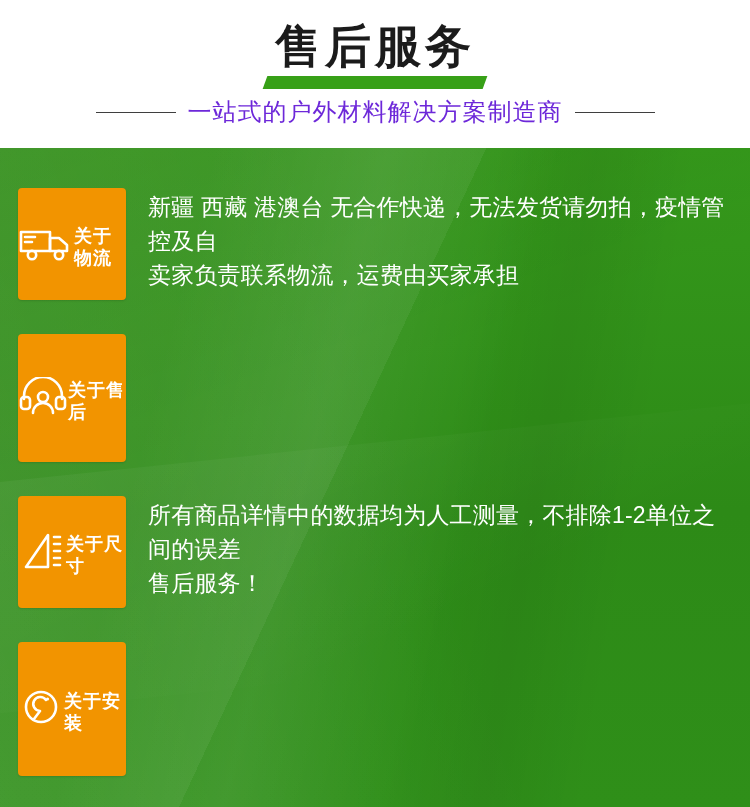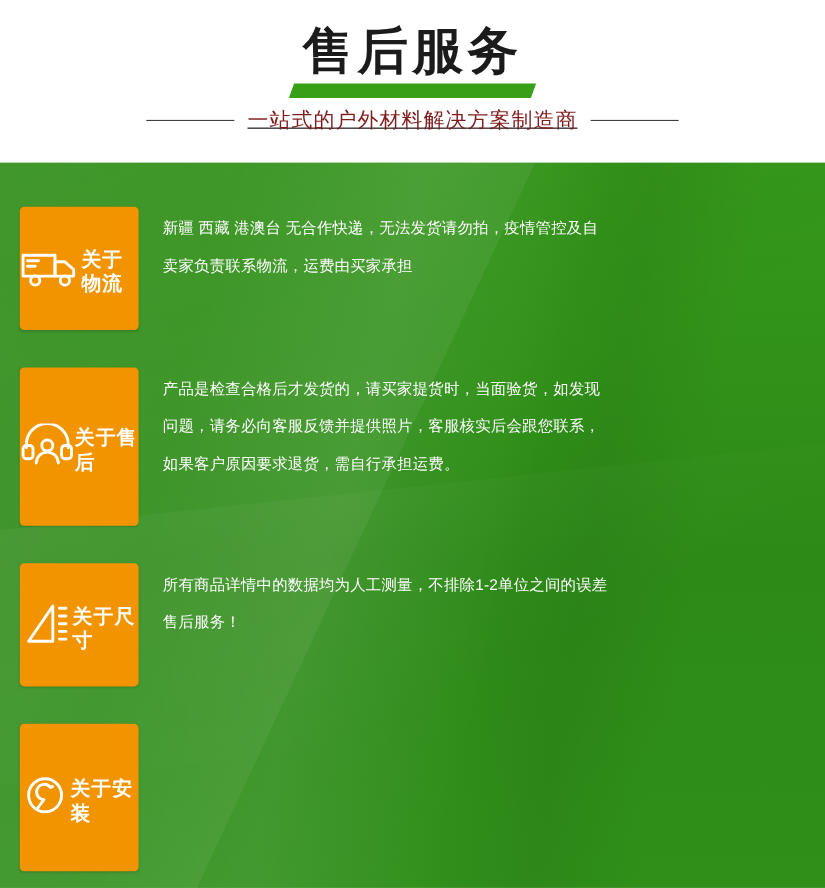--- a/index.html
+++ b/index.html
@@ -21,21 +21,20 @@
   }
 
   
   .header {
     position: relative;
     height: 148px;
     background: #ffffff;
     text-align: center;
     box-sizing: border-box;
     padding-top: 18px;
-    text-decoration: underline;
   }
   .header-title {
     font-size: 46px;
     font-weight: bold;
     color: #1b1b1b;
     letter-spacing: 4px;
     line-height: 56px;
     position: relative;
     display: inline-block;
     z-index: 2;
@@ -57,22 +56,22 @@
     align-items: center;
     justify-content: center;
     gap: 12px;
   }
   .sub-line {
     width: 80px;
     height: 1px;
     background: #3f3f3f;
   }
   .header-sub {
-    font-size: 19px;
-    color: #7f1d1d;
+    font-size: 24px;
+    color: #6d28d9;
     letter-spacing: 1px;
     white-space: nowrap;
   }
 
   
   .green-body {
     position: relative;
     height: 659px;
     background: #2f8c18;
     background-image:
@@ -143,28 +142,28 @@
     font-size: 18px;
     font-weight: bold;
     letter-spacing: 1px;
     line-height: 22px;
   }
 
   .row-text {
     flex: 1 1 auto;
     margin-left: 22px;
     color: #ffffff;
-    font-size: 14px;
+    font-size: 23px;
     line-height: 34px;
     letter-spacing: 0.2px;
     padding-top: 2px;
   }
   .row-text p { margin: 0; }
 
-  .row-2 .badge { height: 144px; align-items: center; }
+  .row-2 .badge { height: 128px; align-items: center; }
   .row-4 .badge { height: 134px; }
 </style>
 </head>
 <body>
 
 <div class="page">
 
   <div class="header">
     <div style="position:relative; display:inline-block;">
       <div class="title-underline"></div>
@@ -209,25 +208,20 @@
             <svg width="50" height="42" viewBox="0 0 50 42" fill="none" stroke="#ffffff" stroke-width="2.6" stroke-linejoin="round" stroke-linecap="round">
               <path d="M6 22 v-3 a19 19 0 0 1 38 0 v3"></path>
               <rect x="3" y="20" width="9" height="12" rx="3"></rect>
               <rect x="38" y="20" width="9" height="12" rx="3"></rect>
               <circle cx="25" cy="20" r="5"></circle>
               <path d="M15 36 a10 10 0 0 1 20 0"></path>
             </svg>
           </div>
           <div class="badge-label">关于售后</div>
         </div>
-        <div class="row-text">
-          <p>产品是检查合格后才发货的，请买家提货时，当面验货，如发现</p>
-          <p>问题，请务必向客服反馈并提供照片，客服核实后会跟您联系，</p>
-          <p>如果客户原因要求退货，需自行承担运费。</p>
-        </div>
       </div>
 
       <div class="row row-3">
         <div class="badge">
           <div class="badge-icon">
             <svg width="48" height="42" viewBox="0 0 48 42" fill="none" stroke="#ffffff" stroke-width="2.6" stroke-linejoin="round" stroke-linecap="round">
               <path d="M8 36 L30 4 L30 36 Z"></path>
               <path d="M36 6 h6 M36 13 h6 M36 20 h6 M36 27 h6 M36 34 h6"></path>
             </svg>
           </div>

